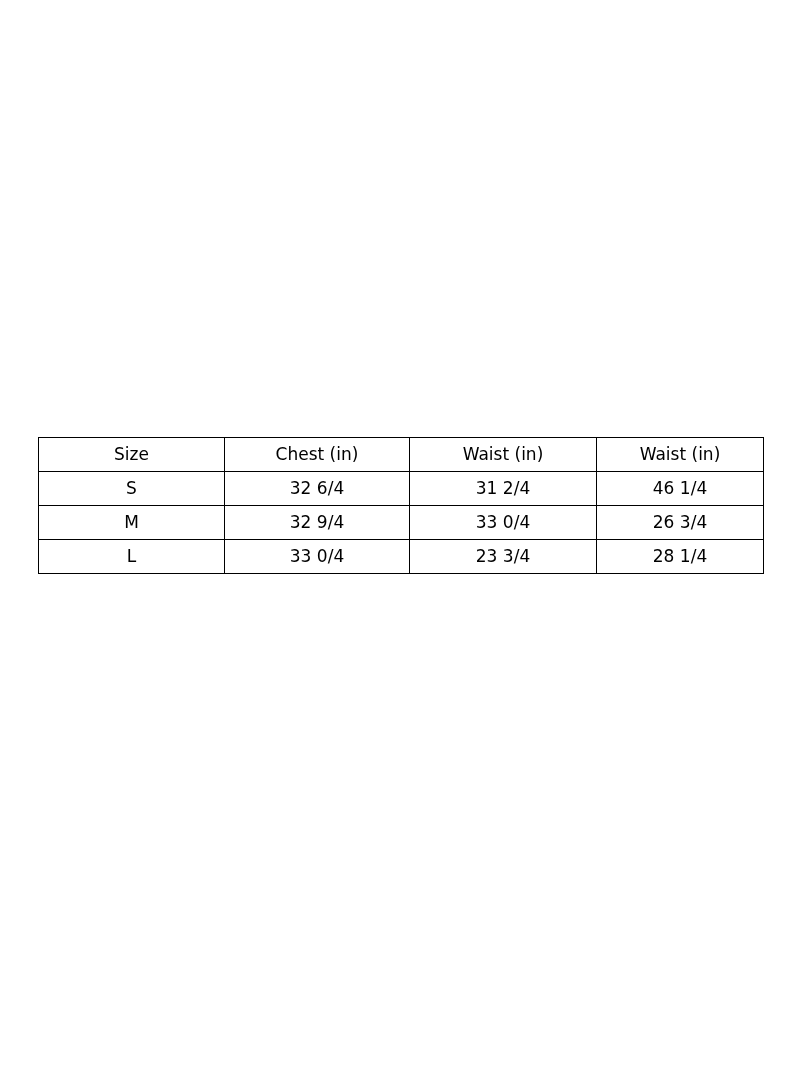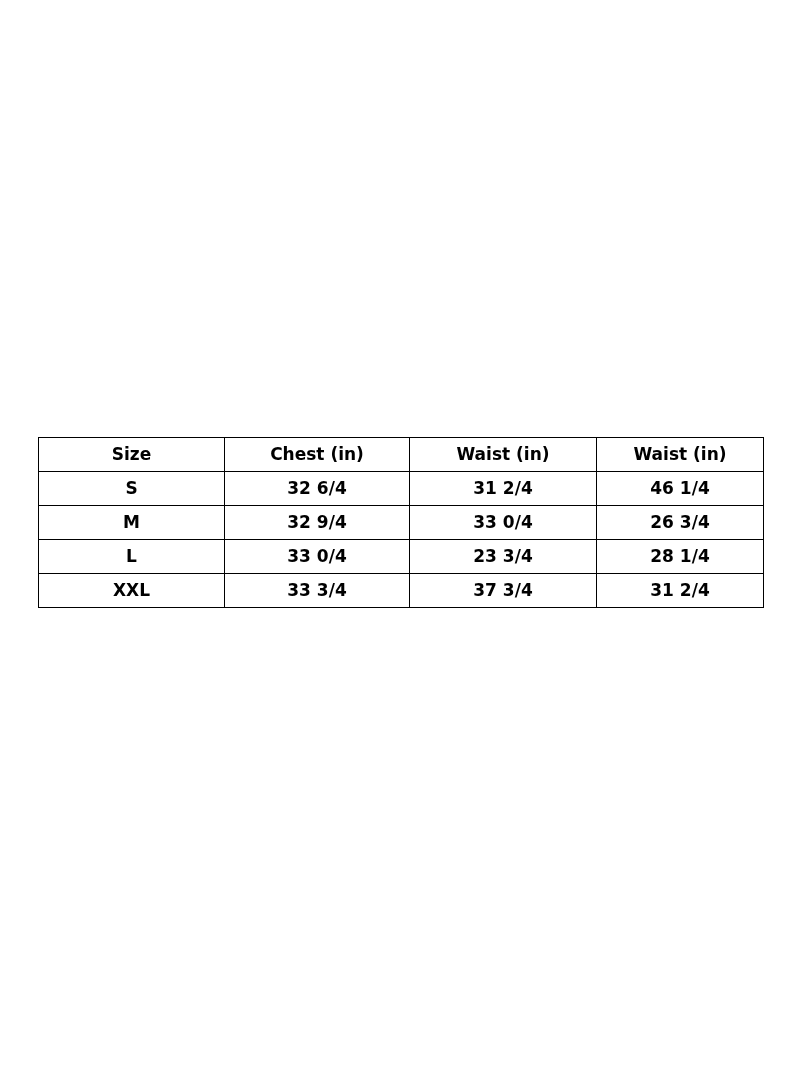--- a/index.html
+++ b/index.html
@@ -32,21 +32,21 @@
   table.size-chart {
     border-collapse: collapse;
     width: 725px;
     table-layout: fixed;
   }
   table.size-chart td,
   table.size-chart th {
     border: 1.5px solid #000000;
     text-align: center;
     vertical-align: middle;
-    font-weight: bold;
+    font-weight: normal;
     font-size: 17px;
     height: 33px;
     padding: 0;
     line-height: 1.1;
     color: #000000;
   }
   table.size-chart col.c0 { width: 186px; }
   table.size-chart col.c1 { width: 185px; }
   table.size-chart col.c2 { width: 187px; }
   table.size-chart col.c3 { width: 167px; }
@@ -83,22 +83,16 @@
           <td>32 9/4</td>
           <td>33 0/4</td>
           <td>26 3/4</td>
         </tr>
         <tr>
           <td>L</td>
           <td>33 0/4</td>
           <td>23 3/4</td>
           <td>28 1/4</td>
         </tr>
-        <tr>
-          <td>XXL</td>
-          <td>33 3/4</td>
-          <td>37 3/4</td>
-          <td>31 2/4</td>
-        </tr>
       </tbody>
     </table>
   </div>
 </div>
 
 </body></html>

